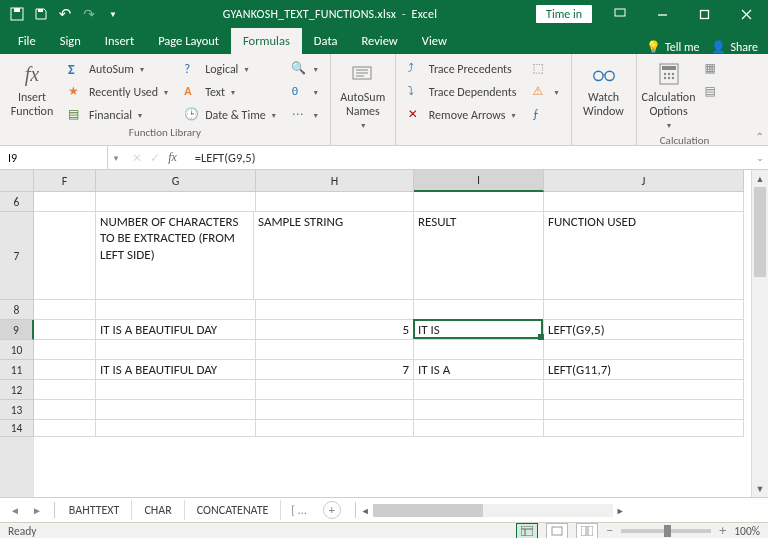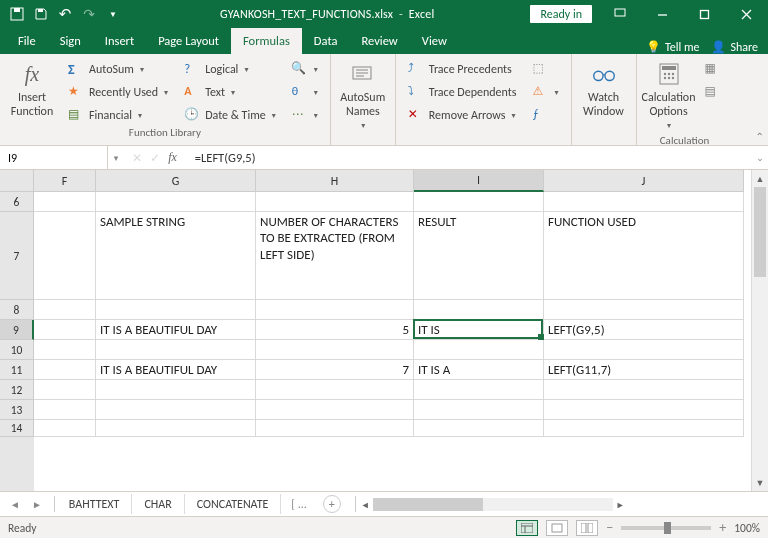--- a/index.html
+++ b/index.html
@@ -58,21 +58,21 @@
 .sheettabs{height:25px;background:#fff;border-top:1px solid #d4d0c8;display:flex;align-items:center;font-size:12px}
 .stab-nav{display:flex;gap:12px;padding:0 10px;color:#888;font-size:10px}
 .stab-sep{width:1px;height:16px;background:#ccc;margin:0 2px}
 .stab{padding:3px 12px;border-right:1px solid #dcdcdc;color:#444}
 .stab-more{padding:0 10px;color:#888}
 .stab-add{width:18px;height:18px;border:1px solid #ccc;border-radius:9px;display:flex;align-items:center;justify-content:center;font-size:12px;color:#888;margin-left:6px}
 .hscroll{flex:1;display:flex;align-items:center;padding-left:12px}
 .hscroll .arr{font-size:9px;color:#666;padding:0 3px}
 .hscroll .track{flex:1;height:13px;background:#f0f0f0;position:relative;max-width:240px}
 .hscroll .thumb{position:absolute;left:0;top:0;bottom:0;width:110px;background:#cdcdcd}
-.status{height:22px;background:#f3f2f1;border-top:1px solid #d4d0c8;display:flex;align-items:center;font-size:11.5px;color:#555;padding:0 8px}
+.status{height:16px;background:#f3f2f1;border-top:1px solid #d4d0c8;display:flex;align-items:center;font-size:11.5px;color:#555;padding:0 8px}
 .status-right{margin-left:auto;display:flex;align-items:center;gap:8px}
 .viewbtn{width:22px;height:16px;border:1px solid #bbb;background:#fff;display:flex;align-items:center;justify-content:center}
 .viewbtn.active{background:#d6ebdf;border-color:#0d6f3f}
 .zoom-slider{width:90px;height:4px;background:#ccc;position:relative}
 .zoom-slider .tick{position:absolute;left:50%;top:-3px;width:1px;height:10px;background:#aaa}
 .zoom-slider .knob{position:absolute;left:48%;top:-4px;width:7px;height:12px;background:#888}
 svg{display:block}
 </style>
 </head>
 <body>
@@ -94,21 +94,21 @@
     <div class="qat-icon" style="font-size:15px">↶</div>
     <div class="qat-icon" style="font-size:14px;opacity:.5">↷</div>
     <div class="qat-icon" style="font-size:8px">▼</div>
   </div>
   <div class="title-center">
     <span>GYANKOSH_TEXT_FUNCTIONS.xlsx</span>
     <span style="opacity:.8"> &nbsp;-&nbsp; </span>
     <span>Excel</span>
   </div>
   <div class="title-right">
-    <div class="signin">Ready in</div>
+    <div class="signin">Time in</div>
     <div class="win-btn">
         <svg width="12" height="12" viewBox="0 0 12 12">
           <rect x="1" y="1" width="10" height="7" fill="none" stroke="#fff"></rect>
         </svg>
       </div>
     <div class="win-btn">
         <svg width="11" height="11" viewBox="0 0 11 11">
           <line x1="1" y1="6" x2="10" y2="6" stroke="#fff" stroke-width="1.3"></line>
         </svg>
       </div>
@@ -348,22 +348,22 @@
     <div class="rows" id="rows">
         <div class="row" style="height: 20px;">
           <div class="cell" style="width: 62px; height: 20px;"></div>
           <div class="cell" style="width: 160px; height: 20px;"></div>
           <div class="cell" style="width: 158px; height: 20px;"></div>
           <div class="cell" style="width: 130px; height: 20px;"></div>
           <div class="cell" style="width: 200px; height: 20px;"></div>
         </div>
         <div class="row" style="height: 88px;">
           <div class="cell wrap" style="width: 62px; height: 88px;"></div>
+          <div class="cell wrap" style="width: 158px; height: 88px;">NUMBER OF CHARACTERS TO BE EXTRACTED (FROM LEFT SIDE)</div>
           <div class="cell wrap" style="width: 160px; height: 88px;">SAMPLE STRING</div>
-          <div class="cell wrap" style="width: 158px; height: 88px;">NUMBER OF CHARACTERS TO BE EXTRACTED (FROM LEFT SIDE)</div>
           <div class="cell wrap" style="width: 130px; height: 88px;">RESULT</div>
           <div class="cell wrap" style="width: 200px; height: 88px;">FUNCTION USED</div>
         </div>
         <div class="row" style="height: 20px;">
           <div class="cell" style="width: 62px; height: 20px;"></div>
           <div class="cell" style="width: 160px; height: 20px;"></div>
           <div class="cell" style="width: 158px; height: 20px;"></div>
           <div class="cell" style="width: 130px; height: 20px;"></div>
           <div class="cell" style="width: 200px; height: 20px;"></div>
         </div>

